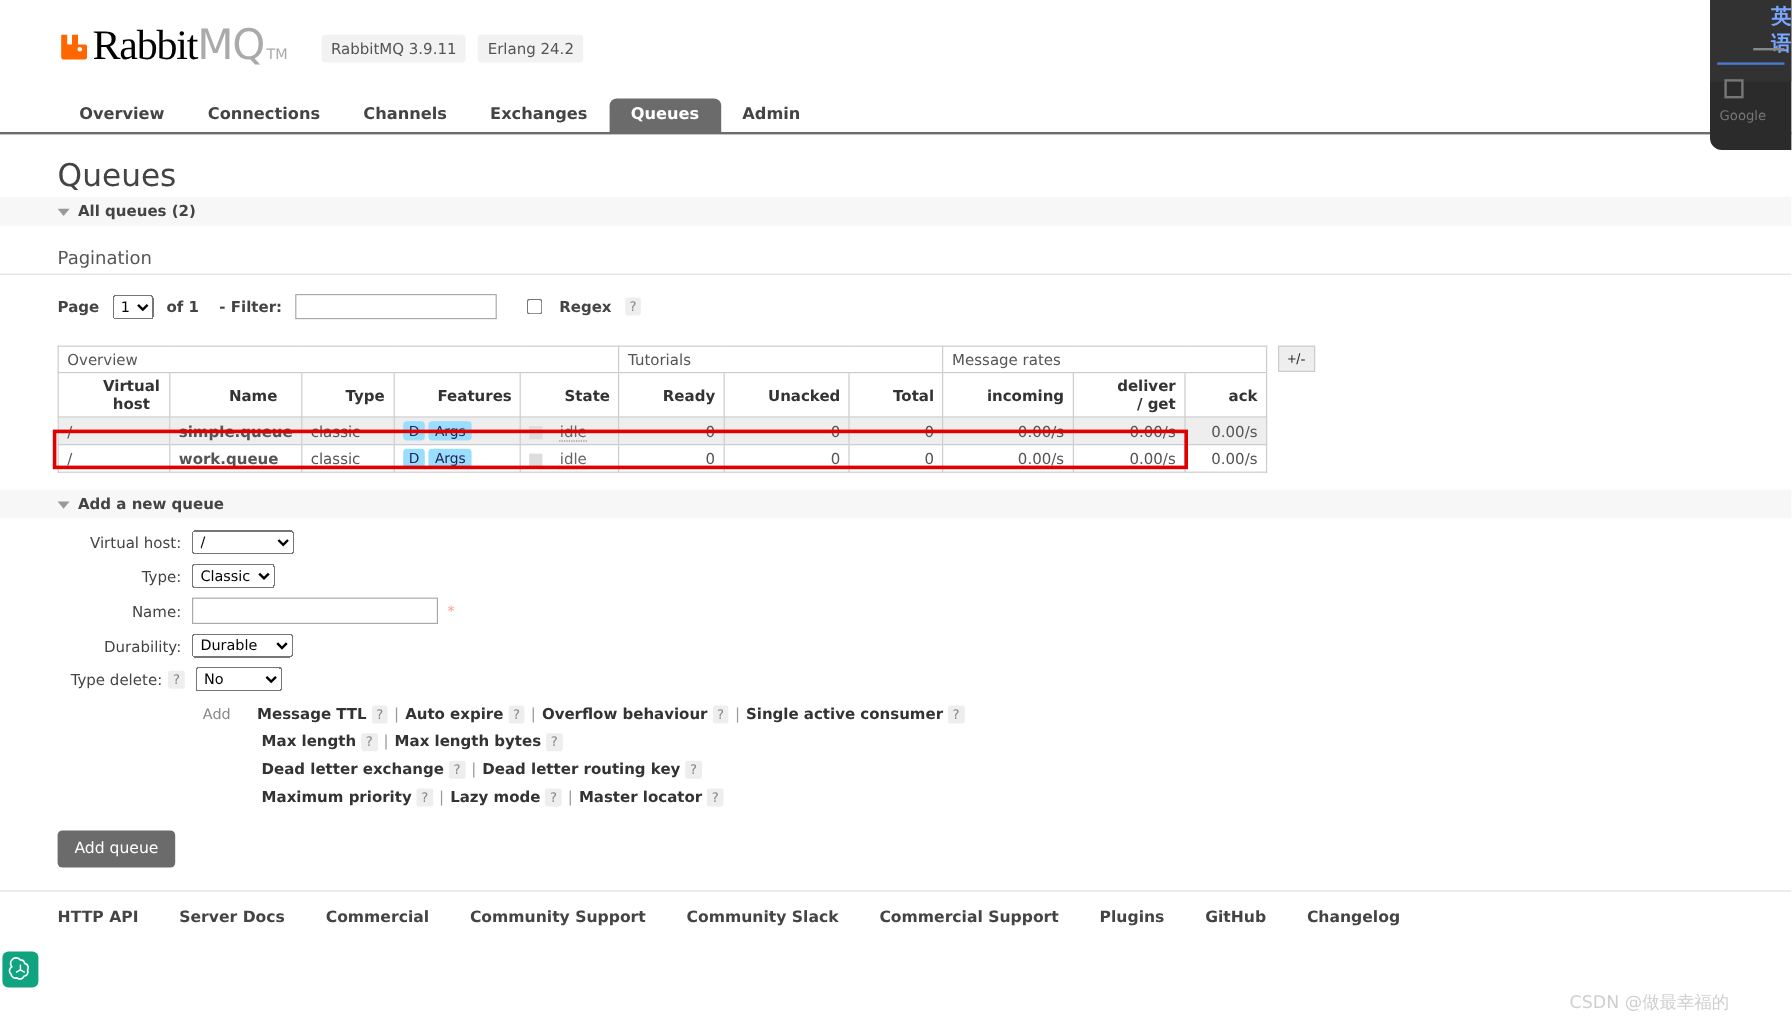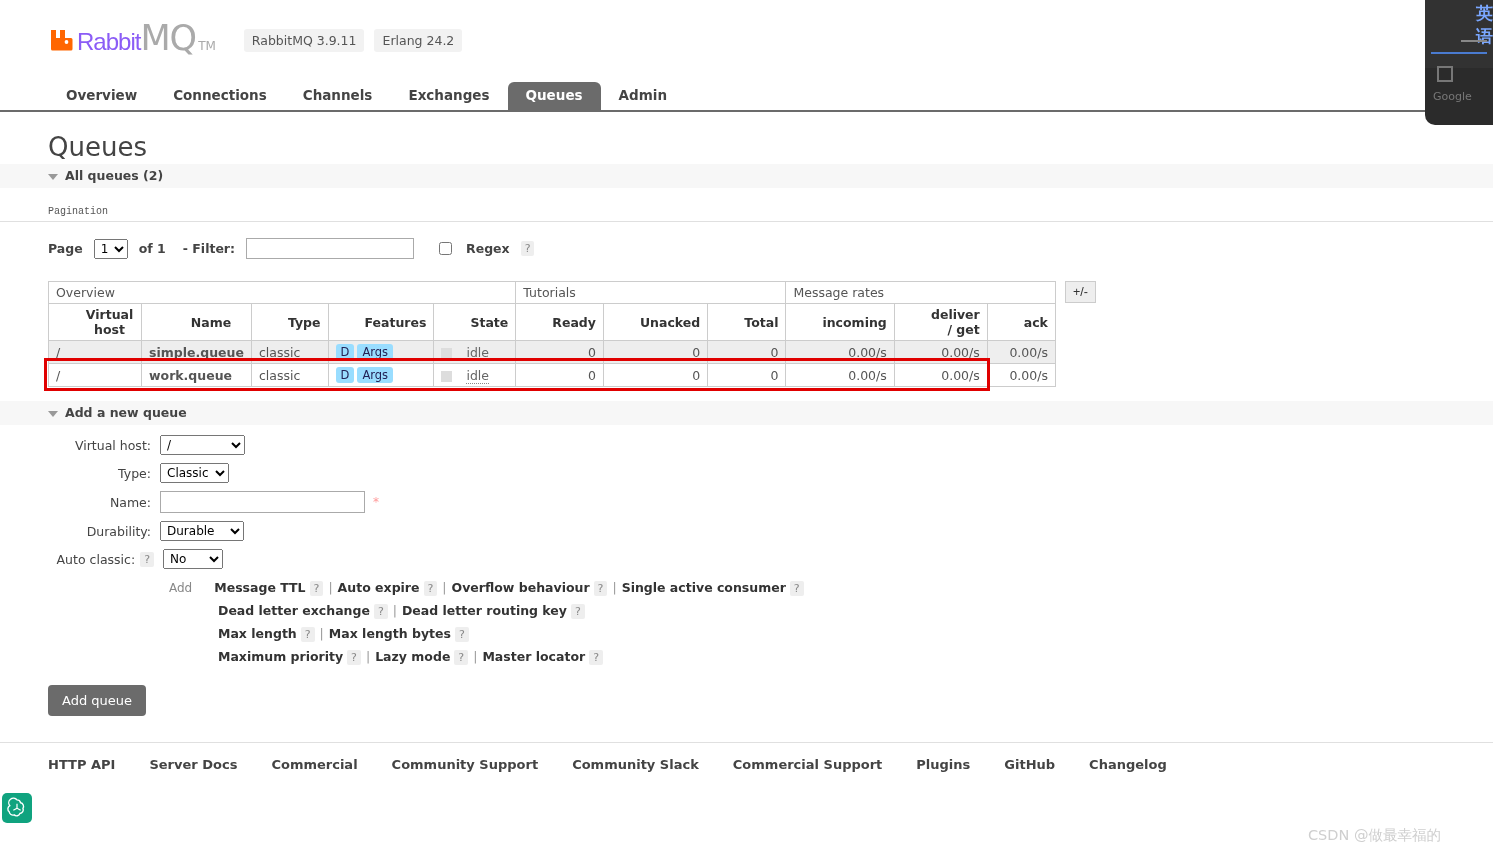--- a/index.html
+++ b/index.html
@@ -12,22 +12,22 @@
     color: #444444;
     overflow: hidden;
   }
   #page { position: relative; width: 1493px; height: 857px; background: #fff; }
 
   
   .header { padding: 10px 0 0 48px; height: 66px; }
   .logo-row { display: flex; align-items: flex-end; gap: 12px; height: 46px; }
   .logo { display: flex; align-items: baseline; }
   .logo-mark { width: 26px; height: 26px; position: relative; margin-right: 3px; align-self: center; }
-  .logo-rabbit { font-size: 24px; color: #8b5cf6; letter-spacing: -1px; font-weight: 400;
-                 font-family: Liberation Sans, sans-serif; line-height: 1; }
+  .logo-rabbit { font-size: 35px; color: #000000; letter-spacing: -1px; font-weight: 400;
+                 font-family: Liberation Serif, serif; line-height: 1; }
   .logo-mq { font-size: 35px; color: #aaa; letter-spacing: -1px; font-weight: 400; line-height: 1; }
   .logo-tm { font-size: 12px; color: #aaa; margin-left: 2px; }
   .badge-ver { background: #f2f2f2; color: #555; border-radius: 3px;
                padding: 4px 8px; font-size: 12.5px; margin-bottom: 4px; }
   .badges { display: flex; gap: 10px; margin-left: 16px; align-items: flex-end; }
 
   
   .tabbar { position: relative; margin: 14px 0 0 0; padding-left: 48px; height: 32px;
             border-bottom: 2px solid #6b6b6b; display: flex; align-items: flex-end; }
   .tab { padding: 7px 18px 8px 18px; font-weight: bold; font-size: 13.5px; color: #444;
@@ -38,21 +38,21 @@
   .page-title { font-size: 26px; color: #444; font-weight: normal; margin: 20px 0 2px 48px; }
 
   
   .section-band { background: #f7f7f7; padding: 4px 0 5px 48px; font-size: 12.5px;
                   font-weight: bold; color: #444; }
   .caret { display: inline-block; width: 0; height: 0; border-left: 5px solid transparent;
            border-right: 5px solid transparent; border-top: 6px solid #999;
            margin-right: 7px; vertical-align: middle; }
 
   
-  .pagination-label { margin: 18px 0 4px 48px; font-size: 10px; color: #555; font-family: Liberation Mono, monospace; }
+  .pagination-label { margin: 18px 0 4px 48px; font-size: 15px; color: #555; }
   .hr-full { border-top: 1px solid #e0e0e0; width: 100%; }
   .pagination-row { display: flex; align-items: center; gap: 11px; margin: 16px 0 0 48px;
                     font-size: 12.5px; color: #444; }
   .pagination-row .lbl { font-weight: bold; }
   select.mini { font-size: 12px; padding: 1px 2px; font-family: inherit; }
   input.txt { font-size: 12px; font-family: inherit; padding: 2px 3px;
               border: 1px solid #aaa; background: #fff; }
   .helpmark { background: #eee; color: #888; border-radius: 2px; padding: 1px 4px;
               font-size: 11px; cursor: pointer; }
 
@@ -265,45 +265,45 @@
 
     <div class="frow">
       <div class="flabel">Durability:</div>
       <select class="mini" style="width:84px">
         <option>Durable</option>
       </select>
     </div>
 
     <div class="frow">
       <div class="flabel-wide">
-        <span>Auto classic:</span>
-        <span class="helpmark">?</span>
-      </div>
-      <select class="mini" style="width:60px;margin-left:3px">
+        <span>Type delete:</span>
+        <span class="helpmark">?</span>
+      </div>
+      <select class="mini" style="width:72px;margin-left:3px">
         <option>No</option>
       </select>
     </div>
 
 
     <div class="arg-links">
       <div>
         <span class="addword" style="margin-right:22px">Add</span><b>Message TTL</b>
         <span class="helpmark">?</span><span class="sep">|</span><b>Auto expire</b>
         <span class="helpmark">?</span><span class="sep">|</span><b>Overflow behaviour</b>
         <span class="helpmark">?</span><span class="sep">|</span><b>Single active consumer</b>
         <span class="helpmark">?</span>
       </div>
       <div style="margin-left:49px">
+        <b>Max length</b>
+        <span class="helpmark">?</span><span class="sep">|</span><b>Max length bytes</b>
+        <span class="helpmark">?</span>
+      </div>
+      <div style="margin-left:49px">
         <b>Dead letter exchange</b>
         <span class="helpmark">?</span><span class="sep">|</span><b>Dead letter routing key</b>
-        <span class="helpmark">?</span>
-      </div>
-      <div style="margin-left:49px">
-        <b>Max length</b>
-        <span class="helpmark">?</span><span class="sep">|</span><b>Max length bytes</b>
         <span class="helpmark">?</span>
       </div>
       <div style="margin-left:49px">
         <b>Maximum priority</b>
         <span class="helpmark">?</span><span class="sep">|</span><b>Lazy mode</b>
         <span class="helpmark">?</span><span class="sep">|</span><b>Master locator</b>
         <span class="helpmark">?</span>
       </div>
     </div>
 

